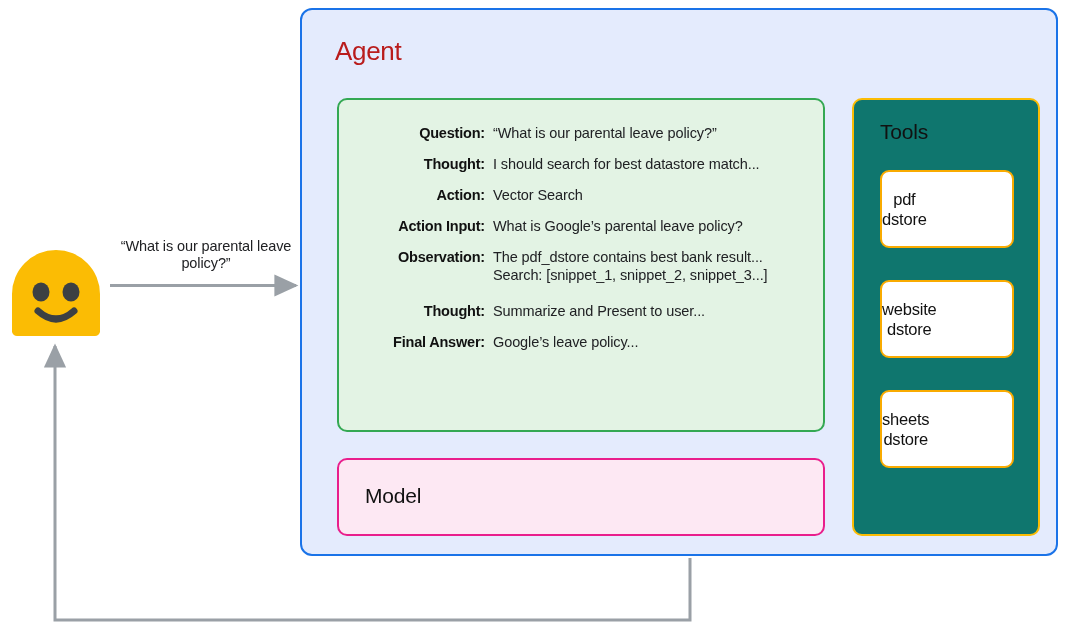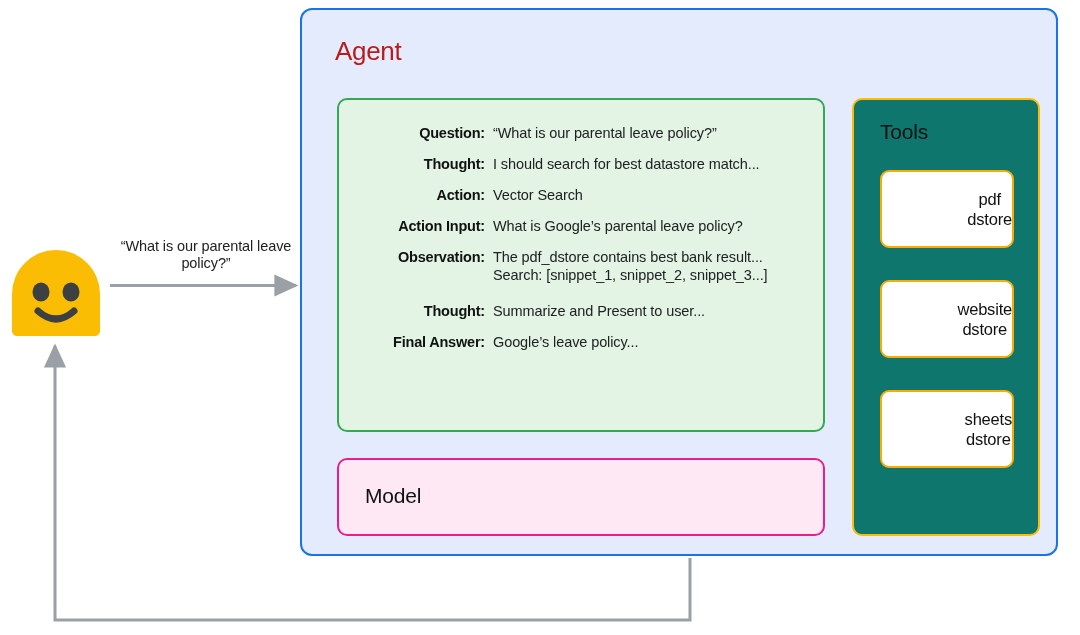--- a/index.html
+++ b/index.html
@@ -189,28 +189,28 @@
   .tool-card {
     width: 134px;
     height: 78px;
     box-sizing: border-box;
     background: #ffffff;
     border: 2.5px solid #f9ab00;
     border-radius: 9px;
     margin-bottom: 32px;
     display: flex;
     align-items: center;
-    justify-content: flex-end;
+    justify-content: flex-start;
     text-align: center;
     font-size: 16.5px;
     line-height: 20px;
     color: #111111;
     letter-spacing: -0.2px;
   }
-  .tool-card:last-child { margin-bottom: 0; padding-left: 21px; }
+  .tool-card:last-child { margin-bottom: 0; }
 </style>
 </head>
 <body>
 
 <div id="canvas">
 
   <svg id="connectors" viewBox="0 0 1080 635" xmlns="http://www.w3.org/2000/svg">
     <defs>
       <marker id="arrowRight" markerWidth="9" markerHeight="9" refX="7.2" refY="4.5" orient="auto" markerUnits="strokeWidth">
         <path d="M0,0.8 L8,4.5 L0,8.2 Z" fill="#9aa0a6"></path>

